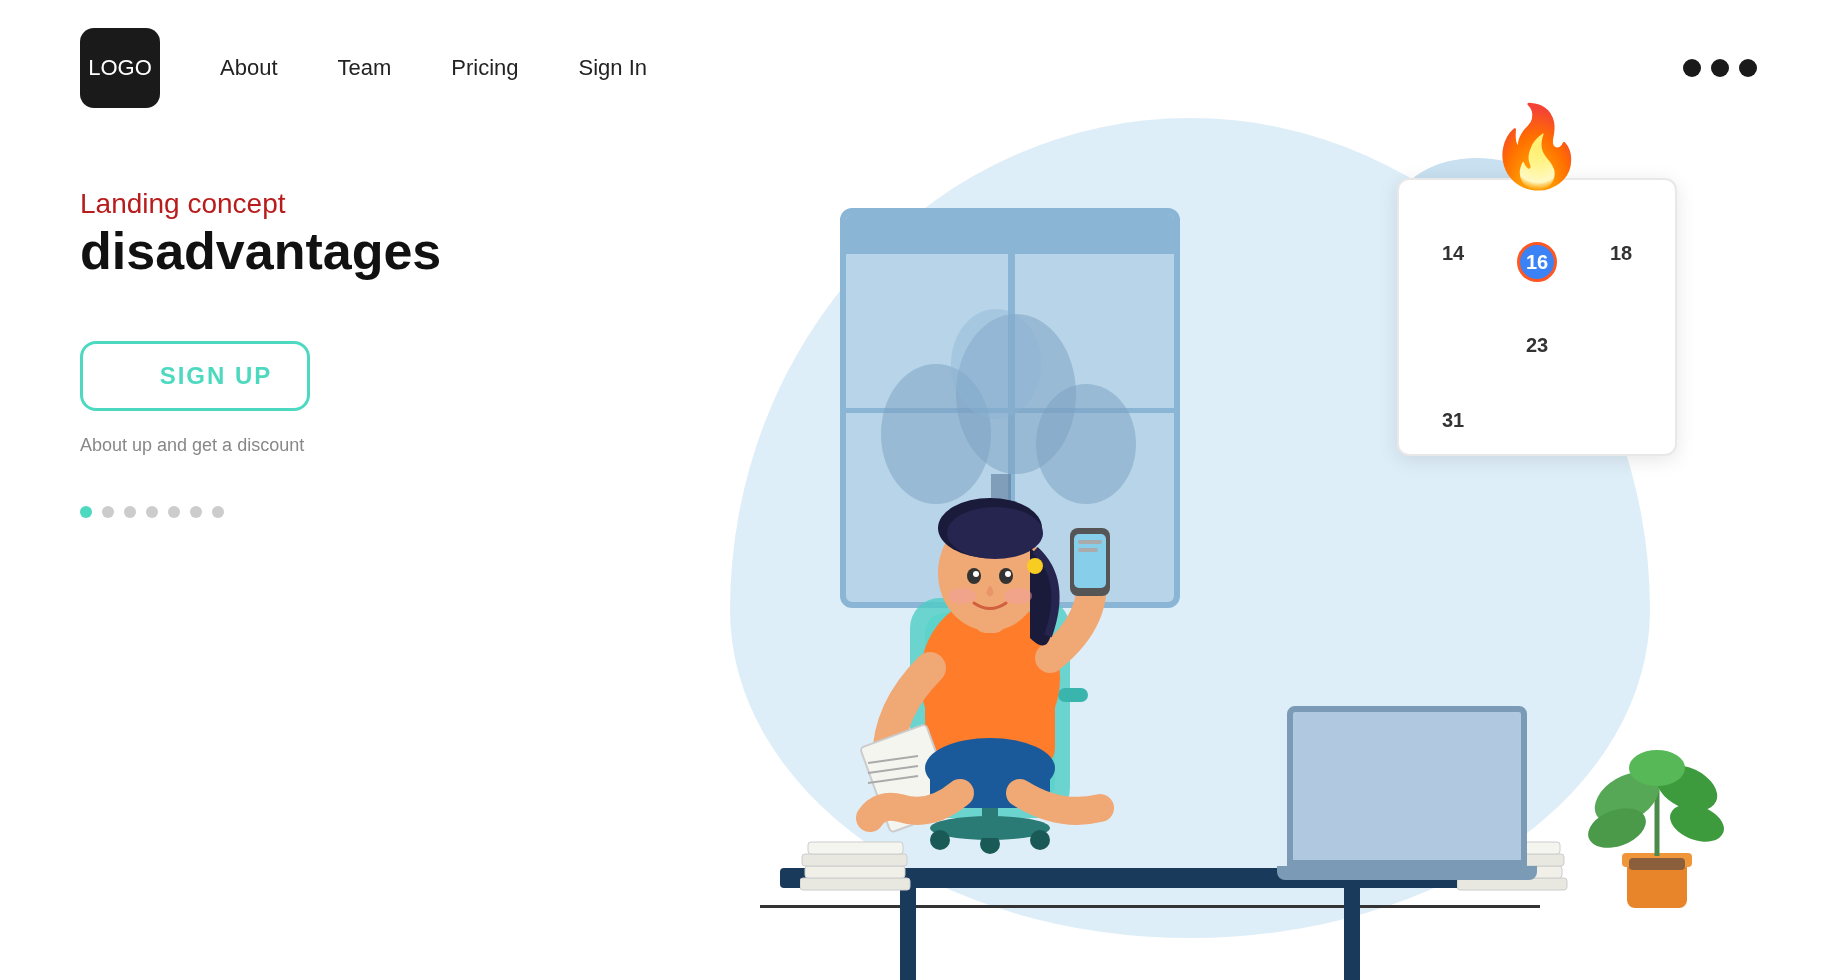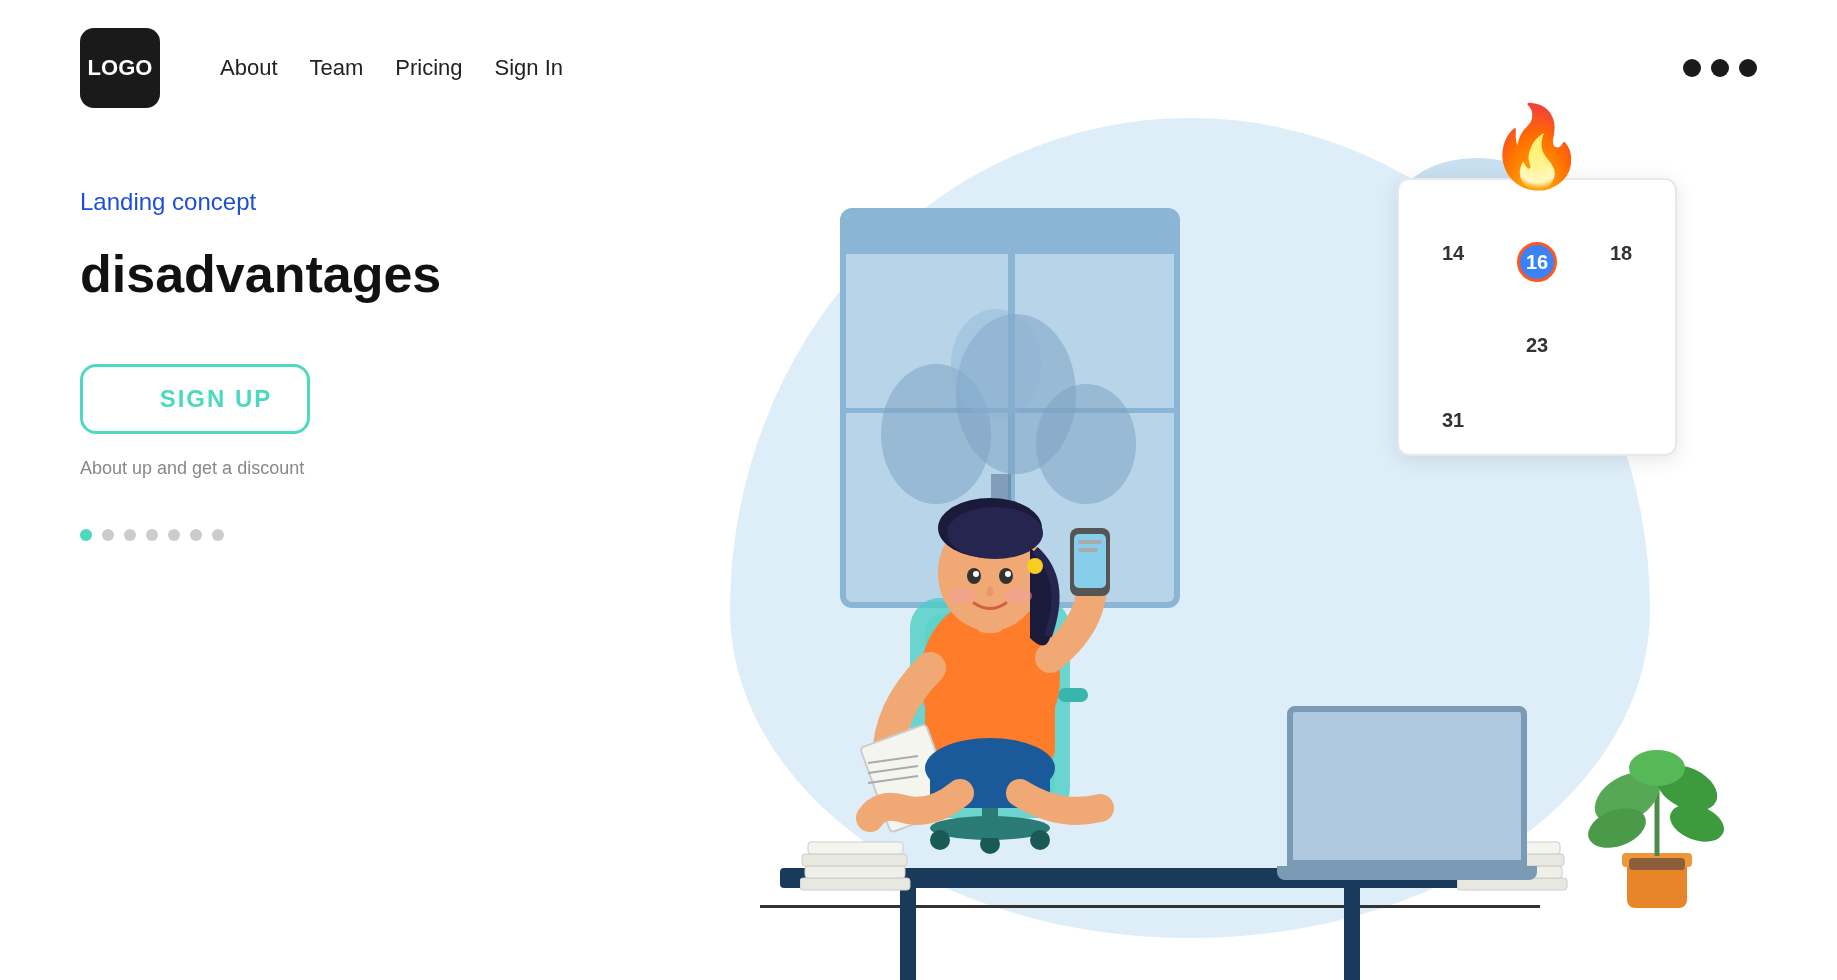--- a/index.html
+++ b/index.html
@@ -23,29 +23,29 @@
     .logo-box {
       width: 80px;
       height: 80px;
       background: #1a1a1a;
       border-radius: 14px;
       display: flex;
       align-items: center;
       justify-content: center;
       color: white;
       font-size: 22px;
-      font-weight: 700;
+      font-weight: 400;
       line-height: 1.1;
       text-align: center;
       flex-shrink: 0;
     }
     .nav {
       display: flex;
       align-items: center;
-      gap: 32px;
+      gap: 60px;
       margin-left: 60px;
     }
     .nav-item {
       font-size: 22px;
       color: #222;
       cursor: pointer;
       font-weight: 500;
     }
     .header-dots {
       margin-left: auto;
@@ -70,24 +70,24 @@
 
     
     .left-content {
       flex: 0 0 600px;
       display: flex;
       flex-direction: column;
       justify-content: flex-start;
       padding-top: 40px;
     }
     .landing-label {
-      color: #1d4ed8;
-      font-size: 24px;
+      color: #b91c1c;
+      font-size: 28px;
       font-weight: 400;
-      margin-bottom: 28px;
+      margin-bottom: 1px;
     }
     .main-title {
       font-size: 90px;
       font-weight: 900;
       color: #111111;
       line-height: 1.0;
       margin-bottom: 10px;
     }
     .main-subtitle {
       font-size: 52px;

